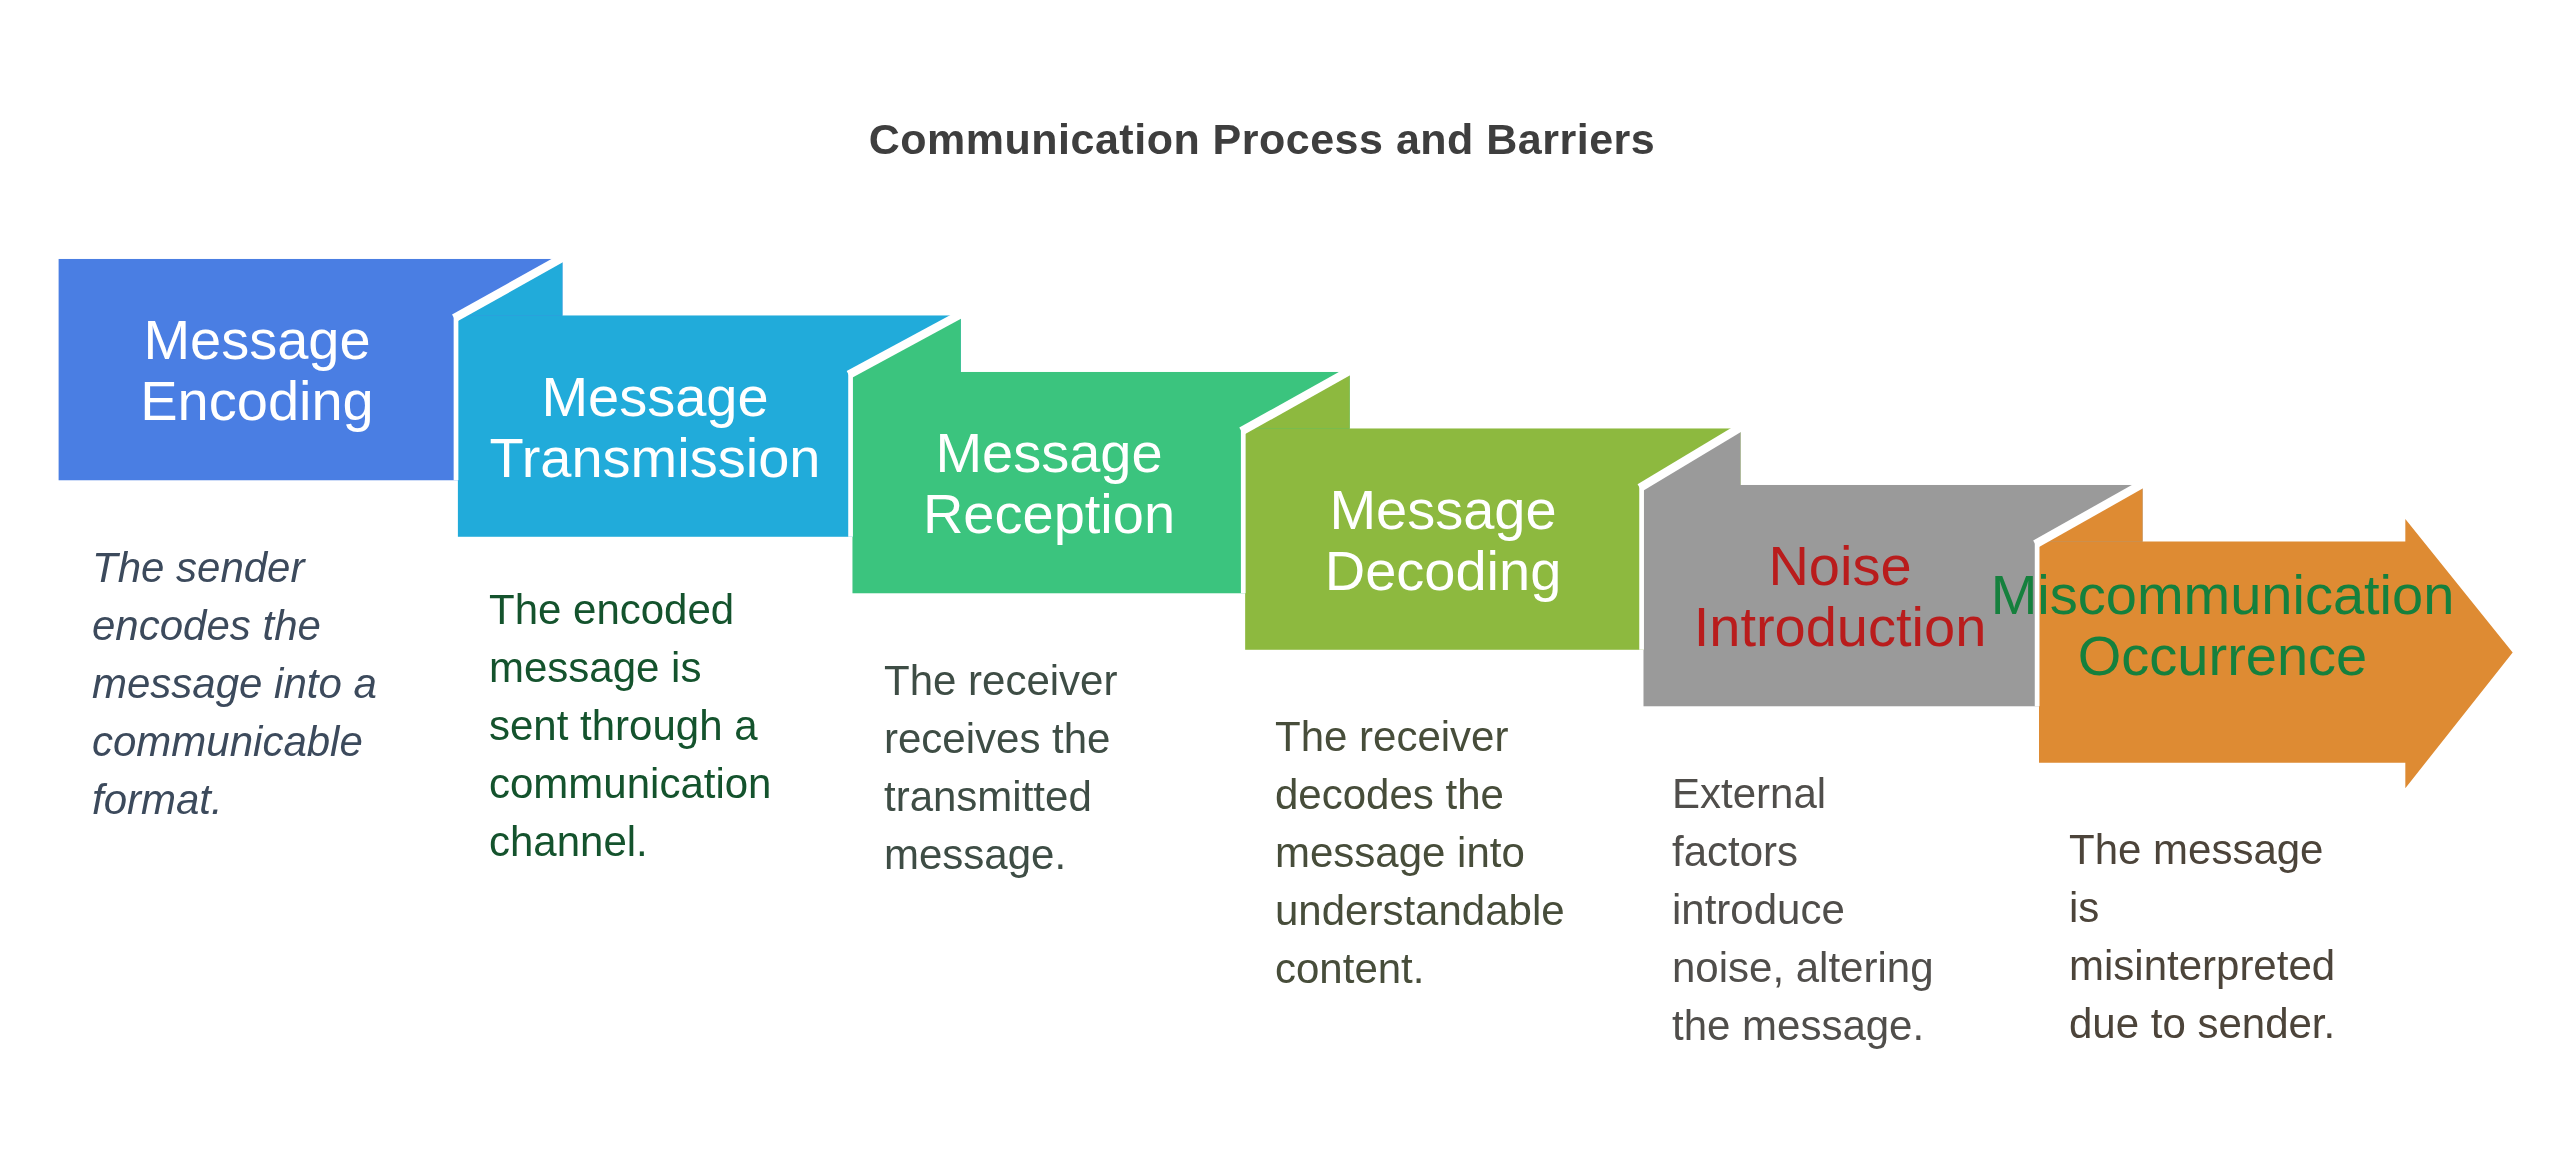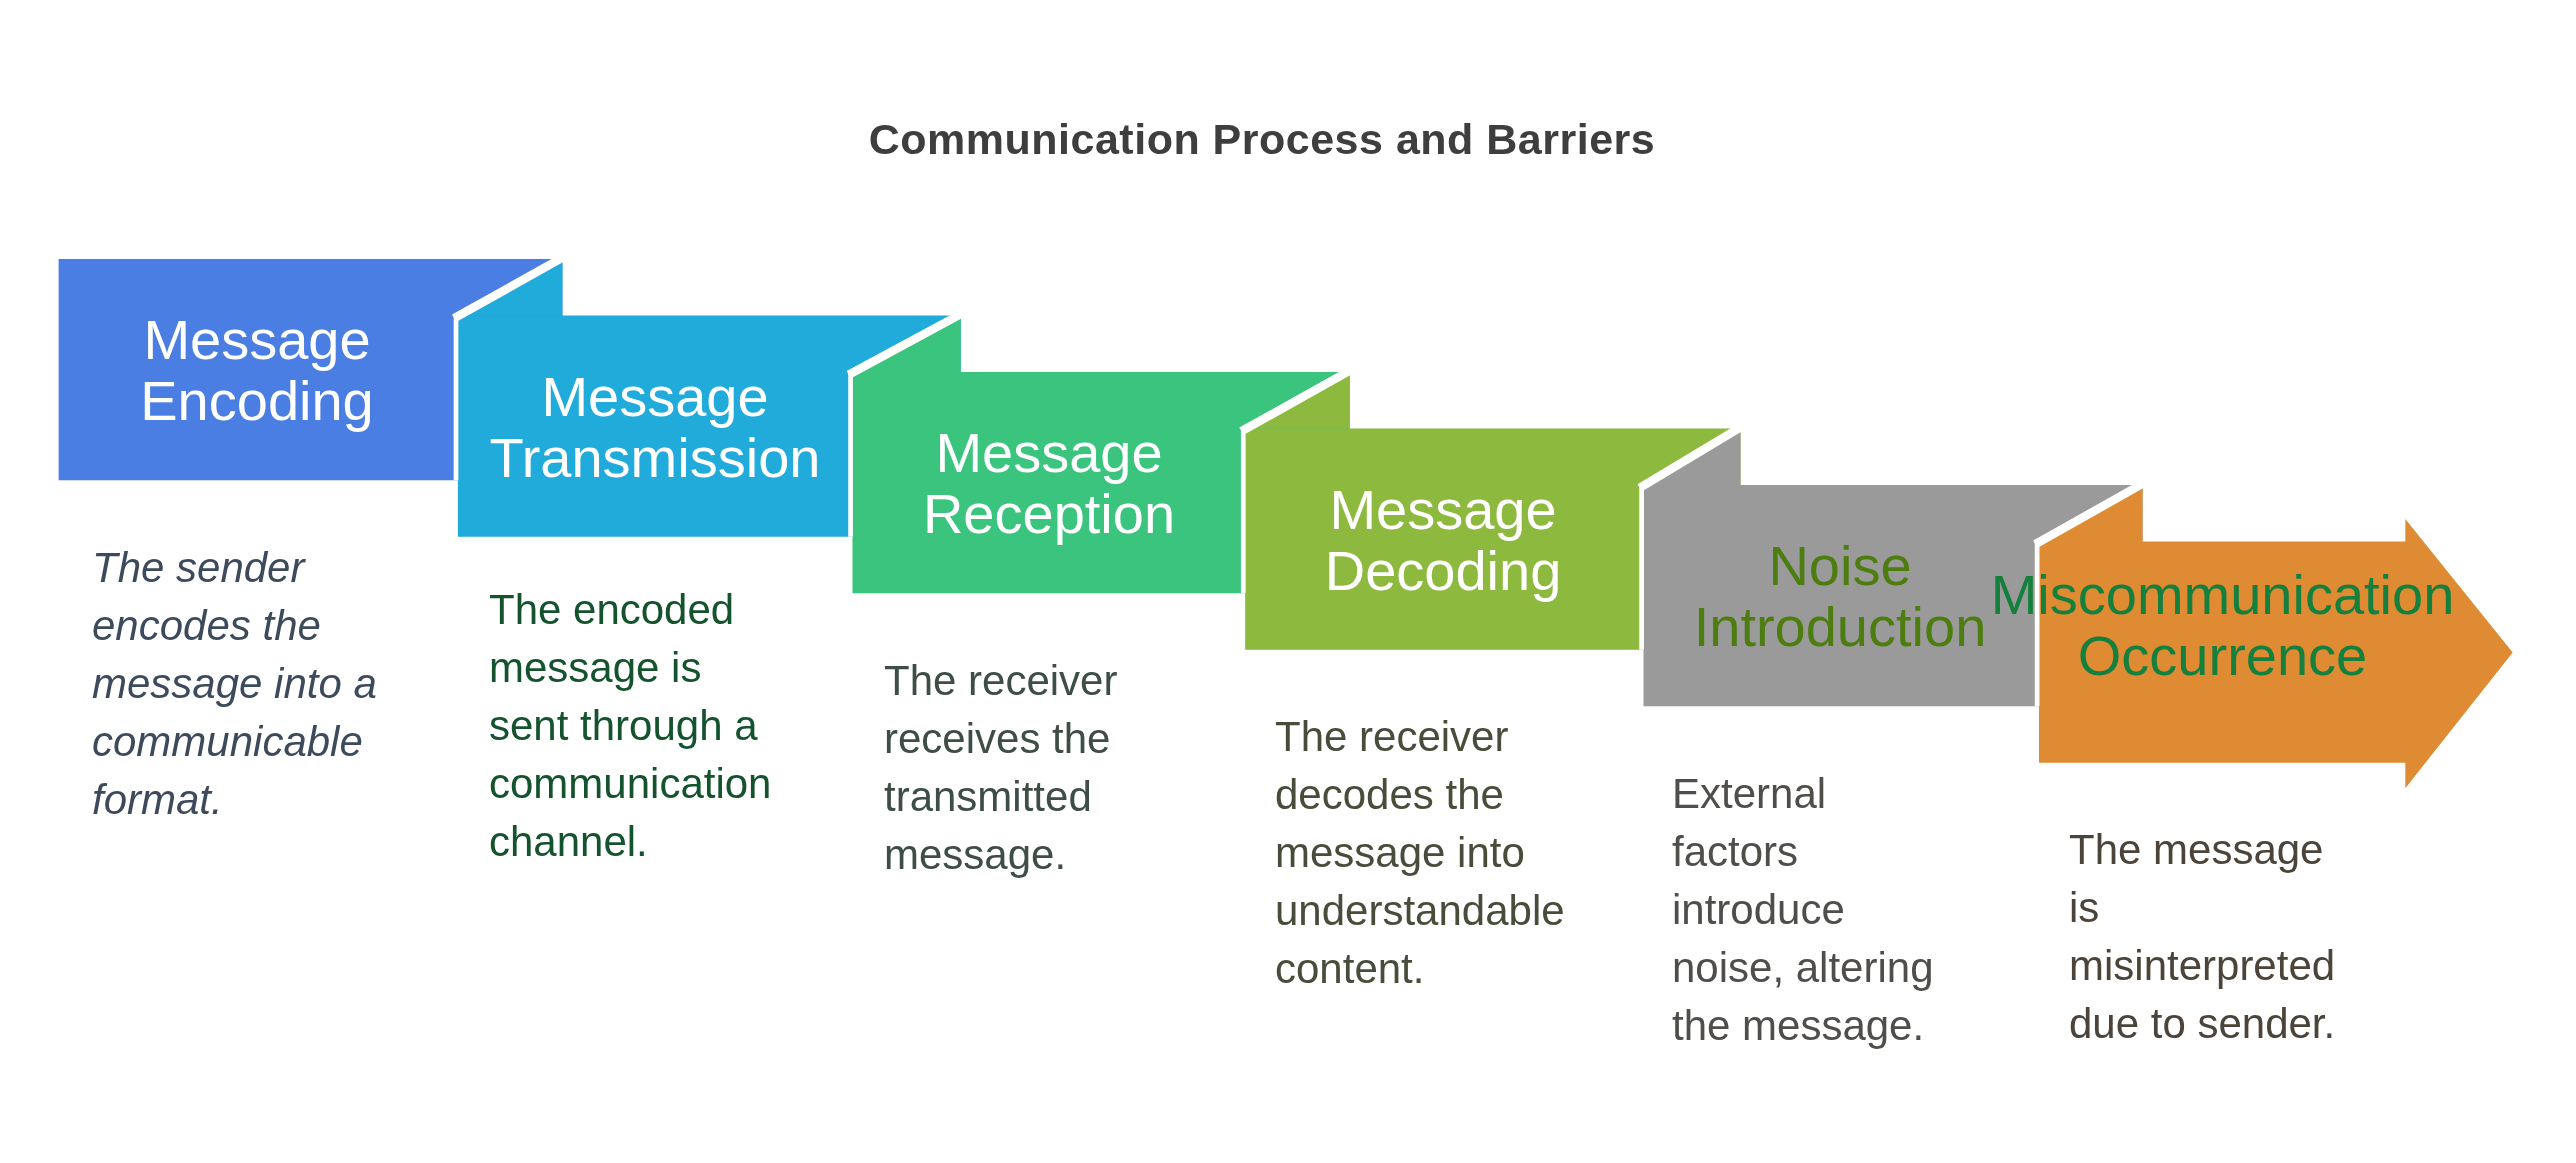--- a/index.html
+++ b/index.html
@@ -91,21 +91,21 @@
   </svg>
 
   <div class="step-label" style="left: 59px; top: 259px; width: 396px; color: rgb(255, 255, 255);">Message
 Encoding</div>
   <div class="step-label" style="left: 457px; top: 316px; width: 396px; color: rgb(255, 255, 255);">Message
 Transmission</div>
   <div class="step-label" style="left: 851px; top: 372px; width: 396px; color: rgb(255, 255, 255);">Message
 Reception</div>
   <div class="step-label" style="left: 1245px; top: 429px; width: 396px; color: rgb(255, 255, 255);">Message
 Decoding</div>
-  <div class="step-label" style="left: 1642px; top: 485px; width: 396px; color: #4d7c0f;">Noise
+  <div class="step-label" style="left: 1642px; top: 485px; width: 396px; color: #b91c1c;">Noise
 Introduction</div>
   <div class="step-label" style="left: 2006px; top: 514px; width: 433px; color: #15803d;">Miscommunication
 Occurrence</div>
 
   <div class="step-desc" style="left: 92px; top: 539px; color: rgb(60, 74, 92); font-style: italic;">The sender
 encodes the
 message into a
 communicable
 format.</div>
   <div class="step-desc" style="left: 489px; top: 581px; color: #14532d;">The encoded

